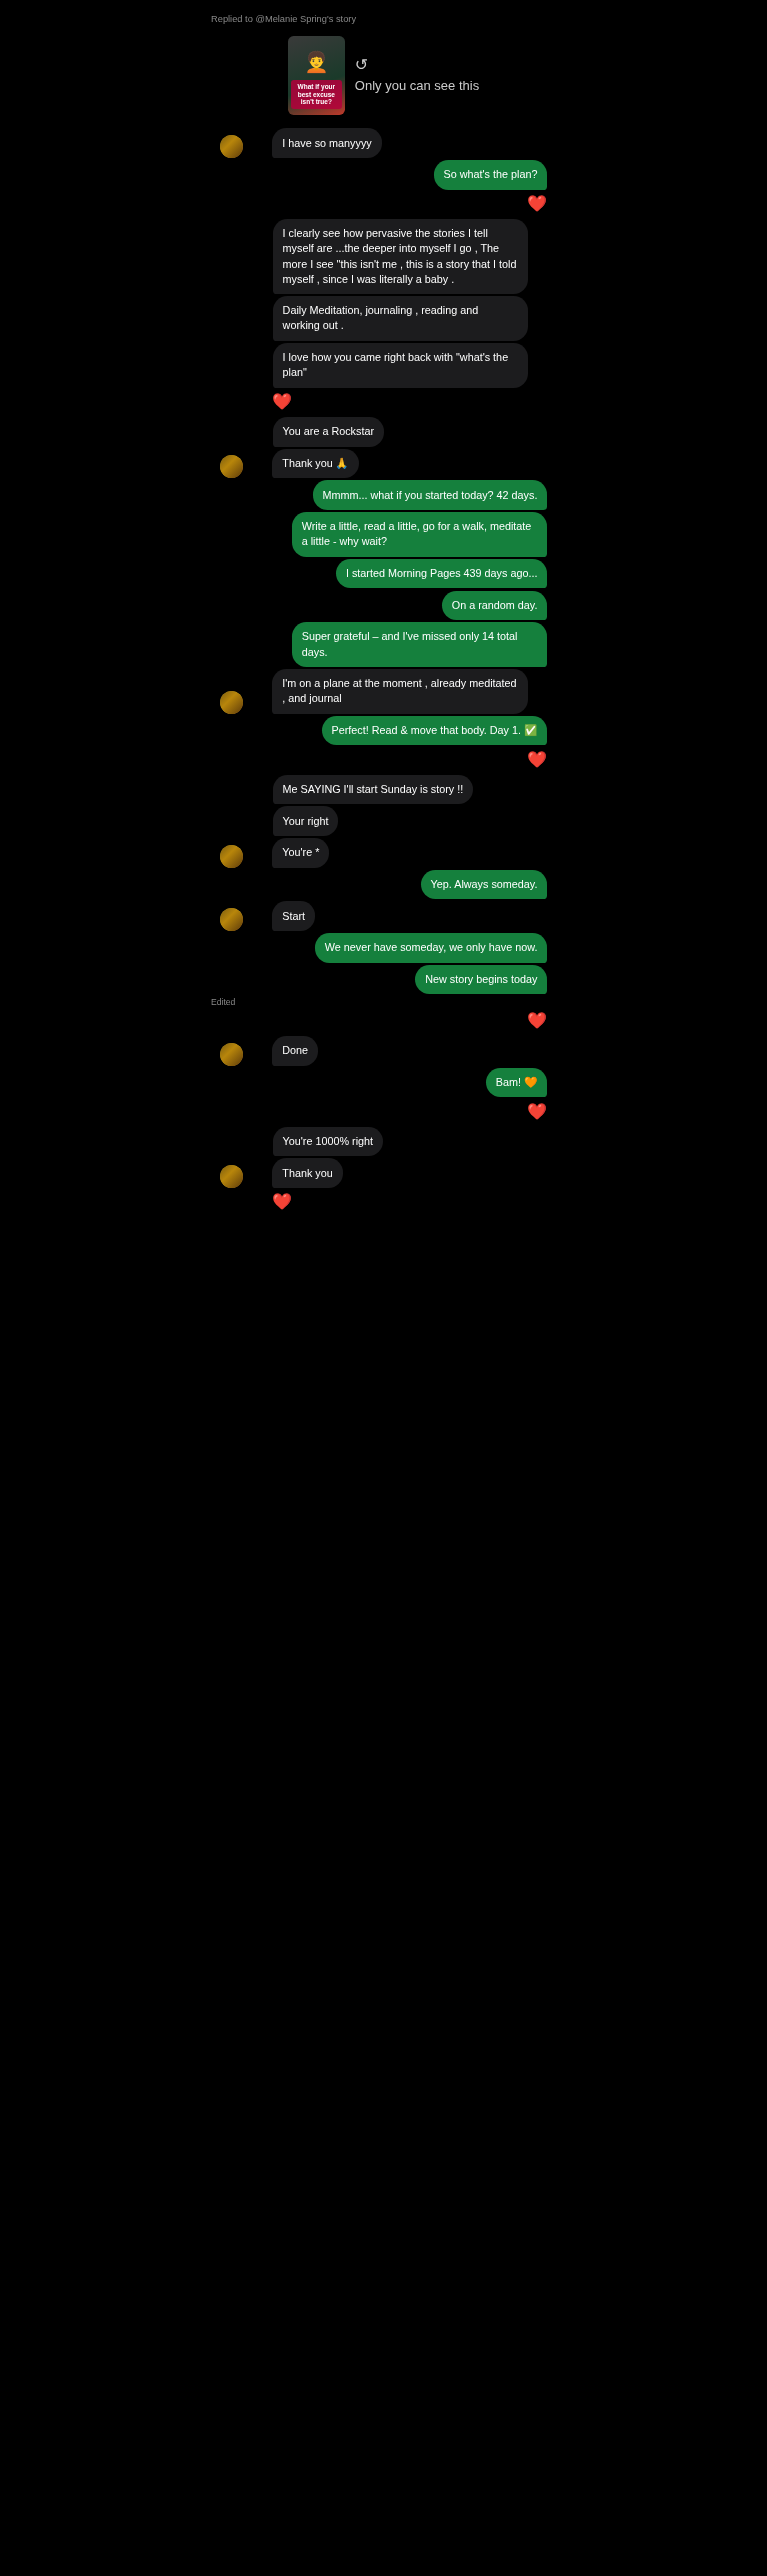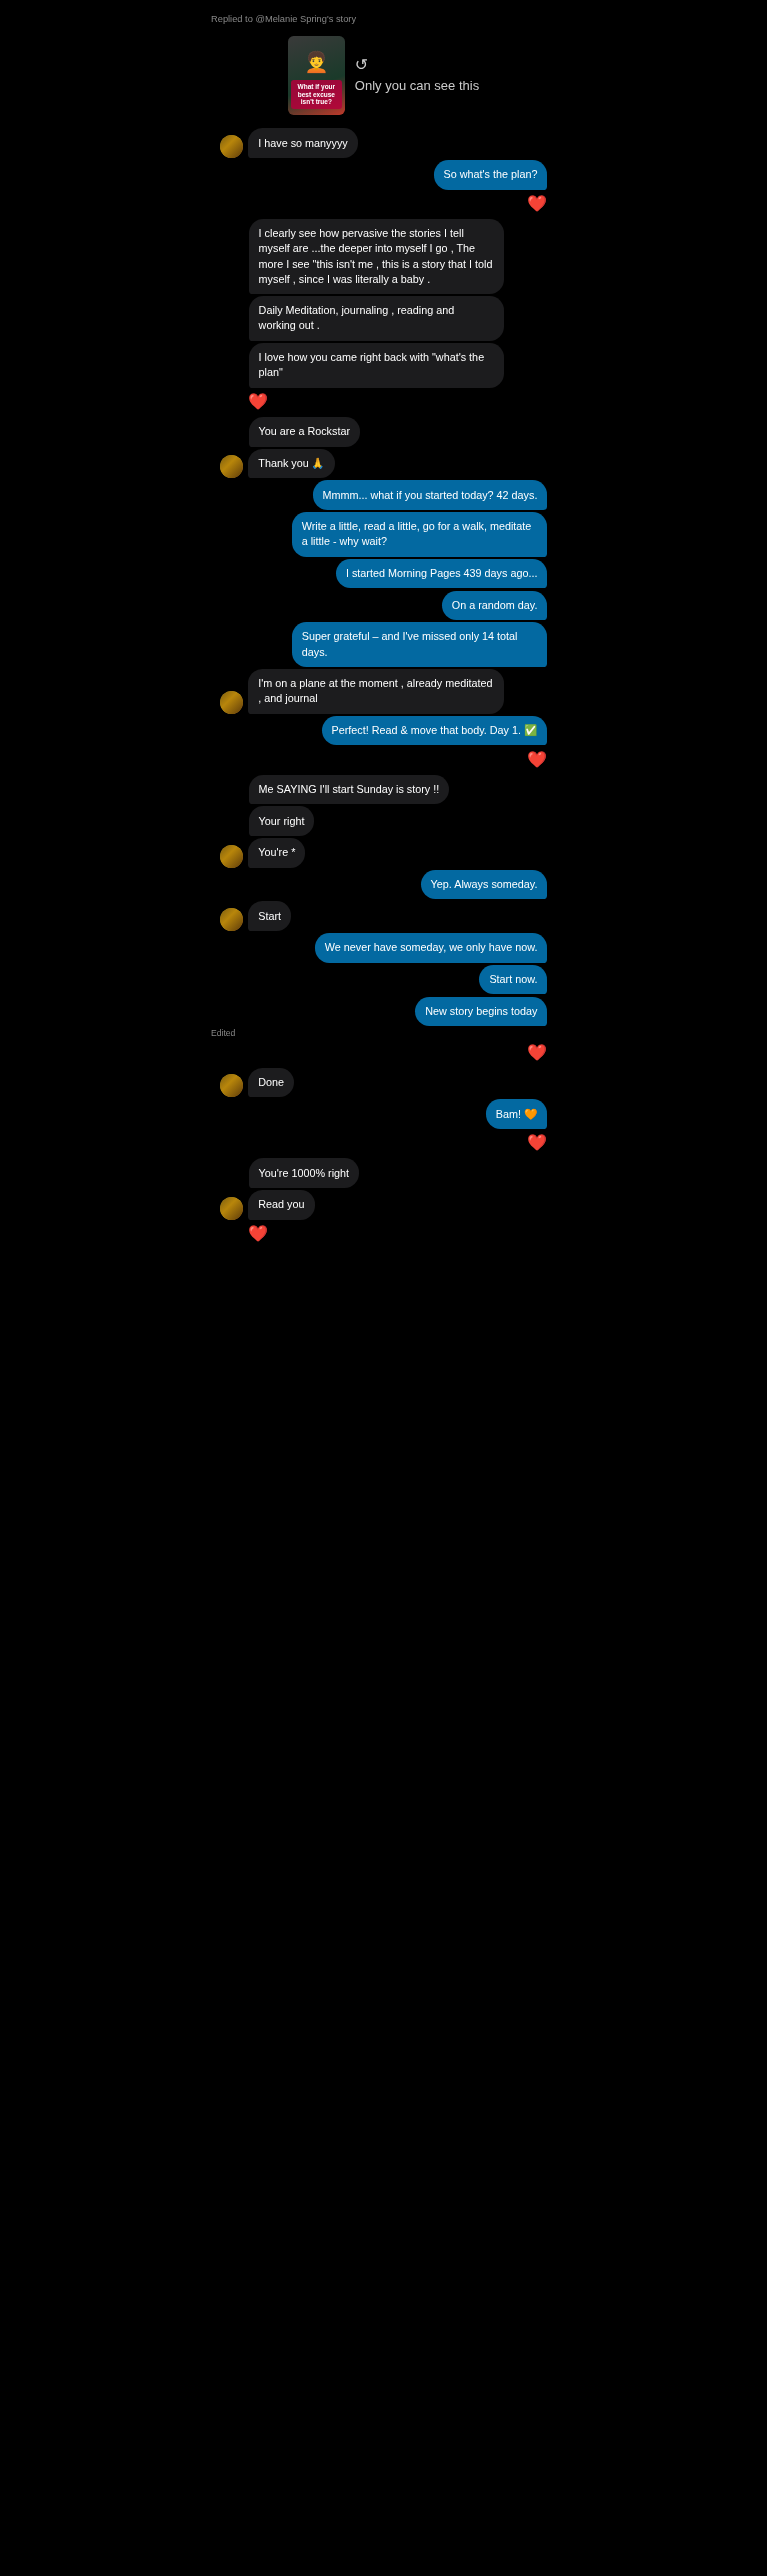--- a/index.html
+++ b/index.html
@@ -111,23 +111,24 @@
       padding: 7.2px 10px;
       border-radius: 14.4px;
       font-size: 10.8px;
       line-height: 1.4;
       word-wrap: break-word;
     }
     .bubble.left-bubble {
       background: #1c1c1e;
       color: #fff;
       border-bottom-left-radius: 3.6px;
+      margin-left: 24px;
     }
     .bubble.right-bubble {
-      background: #0369a1;
+      background: #15803d;
       color: #fff;
       border-bottom-right-radius: 3.6px;
     }
 
     .emoji-only {
       font-size: 16px;
       background: transparent !important;
       padding: 1.4px 0 !important;
     }
 
@@ -246,23 +247,20 @@
     <div class="msg-row left">
       <div class="avatar">
         <div class="avatar-img"></div>
       </div>
       <div class="bubble left-bubble">Start</div>
     </div>
     <div class="msg-row right">
       <div class="bubble right-bubble">We never have someday, we only have now.</div>
     </div>
     <div class="msg-row right">
-      <div class="bubble right-bubble">Start now.</div>
-    </div>
-    <div class="msg-row right">
       <div class="bubble right-bubble">New story begins today</div>
     </div>
     <div class="edited-label">Edited</div>
     <div class="msg-row right">
       <div class="bubble right-bubble emoji-only">❤️</div>
     </div>
     <div class="msg-row left">
       <div class="avatar">
         <div class="avatar-img"></div>
       </div>
@@ -275,20 +273,20 @@
       <div class="bubble right-bubble emoji-only">❤️</div>
     </div>
     <div class="msg-row left">
       <div class="spacer-avatar"></div>
       <div class="bubble left-bubble">You're 1000% right</div>
     </div>
     <div class="msg-row left">
       <div class="avatar">
         <div class="avatar-img"></div>
       </div>
-      <div class="bubble left-bubble">Read you</div>
+      <div class="bubble left-bubble">Thank you</div>
     </div>
     <div class="msg-row left">
       <div class="spacer-avatar"></div>
       <div class="bubble left-bubble emoji-only">❤️</div>
     </div>
   </div>
 
 
 </body></html>

